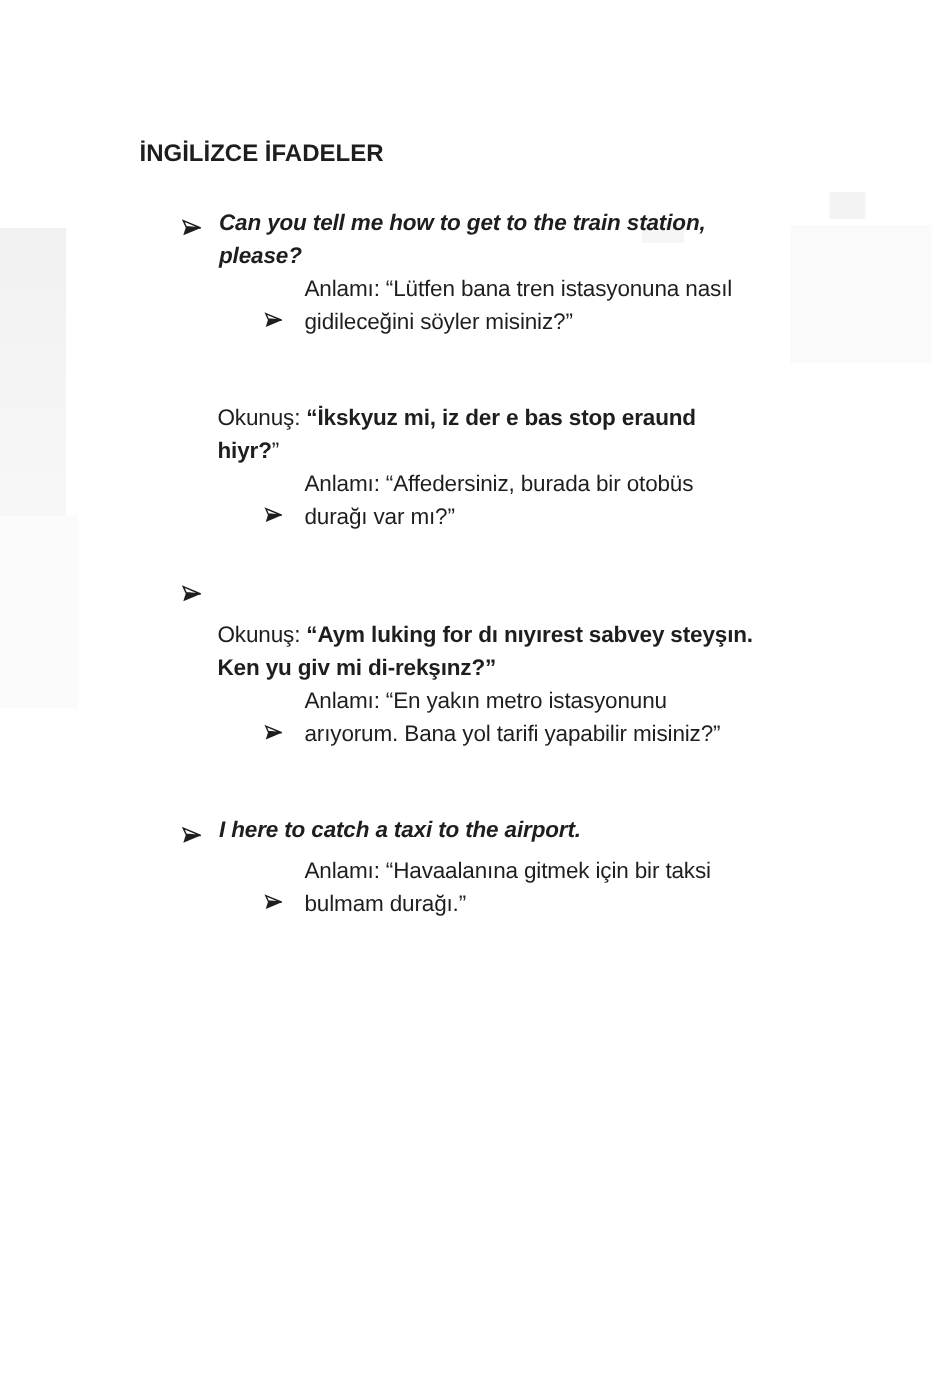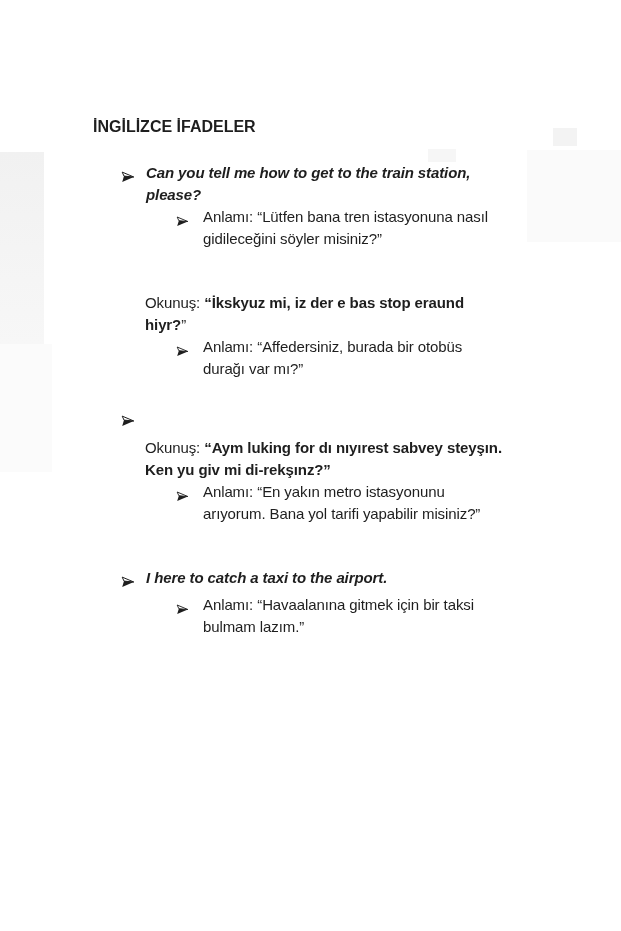--- a/index.html
+++ b/index.html
@@ -8,30 +8,30 @@
     font-family:"Liberation Sans",sans-serif;font-size:15px;line-height:22px;
     color:#1e1e1e;letter-spacing:-0.1px;
   }
   .artifact{position:absolute;pointer-events:none;}
   .art-left-1{left:0;top:152px;width:44px;height:192px;background:linear-gradient(#f1f1f1,#f7f7f7);}
   .art-left-2{left:0;top:344px;width:52px;height:128px;background:#fbfbfb;}
   .art-topright-1{left:553px;top:128px;width:24px;height:18px;background:#f3f3f3;}
   .art-topright-2{left:527px;top:150px;width:94px;height:92px;background:#fafafa;}
   .art-title-smudge{left:428px;top:149px;width:28px;height:13px;background:#f6f6f6;}
 
-  .content{position:relative;padding:116px 0 0 0;}
+  .content{position:relative;padding:92px 0 0 0;}
   .title{margin:0 0 0 93px;font-size:16px;font-weight:bold;letter-spacing:0;}
 
   .items{margin-top:24px;}
   .item + .item{margin-top:42px;}
   .item:nth-child(3){margin-top:26px;}
 
   .row{display:flex;align-items:flex-start;}
   .row.l1{margin-left:121px;margin-top:16px;}
-  .row.l2{margin-left:176px;margin-top:0;}
+  .row.l2{margin-left:176px;margin-top:0;align-items:flex-end;}
   .bullet{flex:0 0 auto;display:inline-block;margin-top:5px;}
   .row.l1 .bullet{margin-right:11px;}
   .row.l2 .bullet{margin-right:14px;}
   p{margin:0;}
   .pre{white-space:pre-line;}
   .english{font-weight:bold;font-style:italic;max-width:440px;}
   .okunus{margin-left:145px;margin-top:4px;max-width:440px;}
   .b{font-weight:bold;}
   .anlam{max-width:400px;}
 </style>
@@ -107,18 +107,18 @@
               <path d="M3 5.1 L12.8 6 L1.2 10.9 Z" fill="#1e1e1e"></path>
             </svg></span>
         <p class="english pre">I here to catch a taxi to the airport.</p>
       </div>
       <div class="row l2">
         <span class="bullet"><svg width="13" height="11" viewBox="0 0 14 12">
               <path d="M1.2 1.1 L12.8 6 L3 5.1 Z" fill="#ffffff" stroke="#1e1e1e" stroke-width="1"></path>
               <path d="M3 5.1 L12.8 6 L1.2 10.9 Z" fill="#1e1e1e"></path>
             </svg></span>
         <p class="anlam"><span>Anlamı: </span><span class="pre">“Havaalanına gitmek için bir taksi
-bulmam lazım.”</span></p>
+bulmam durağı.”</span></p>
       </div>
     </div>
 
   </div>
 </div>
 
 </body></html>

